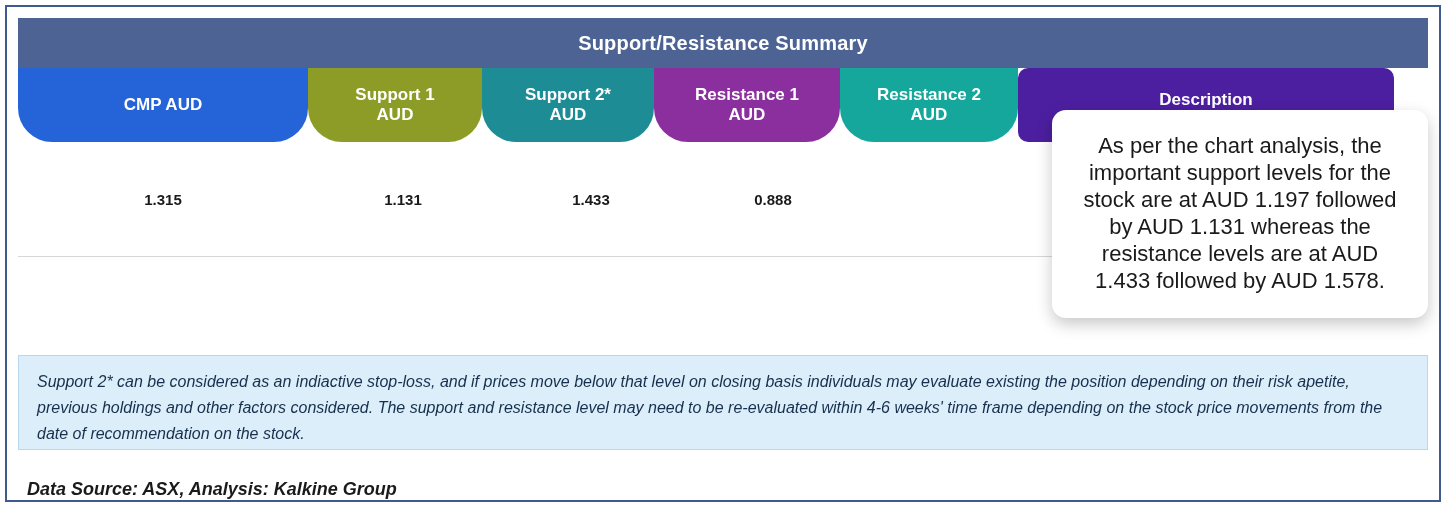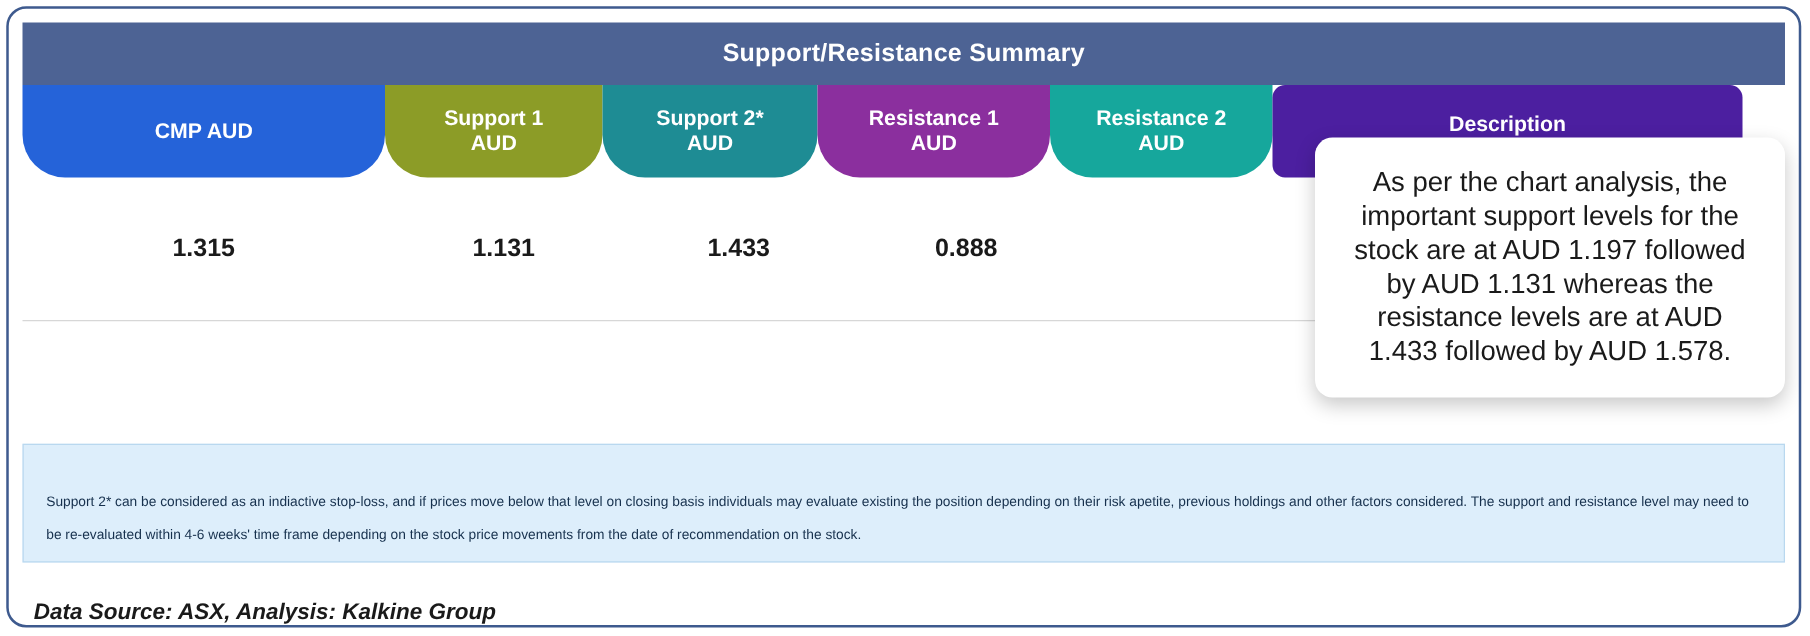--- a/index.html
+++ b/index.html
@@ -13,21 +13,21 @@
     font-family: "Liberation Sans", sans-serif;
     overflow: hidden;
   }
   .frame {
     position: absolute;
     left: 5px;
     top: 5px;
     width: 1436px;
     height: 497px;
     border: 2px solid #3e5a8e;
-    border-radius: 16px;
+    border-radius: 0;
     box-sizing: border-box;
     background: #ffffff;
   }
   .table-wrap {
     position: absolute;
     left: 11px;
     top: 11px;
     width: 1410px;
   }
   .title-bar {
@@ -80,21 +80,21 @@
   .data-row {
     position: relative;
     height: 114px;
     display: flex;
     border-bottom: 1px solid #d7d7d7;
   }
   .dcell {
     display: flex;
     align-items: center;
     justify-content: center;
-    font-size: 20px;
+    font-size: 15px;
     font-weight: bold;
     color: #1a1a1a;
     box-sizing: border-box;
   }
   .dcell.cmp { width: 290px; }
   .dcell.s1  { width: 190px; }
   .dcell.s2  { width: 190px; }
   .dcell.r1  { width: 186px; }
   .dcell.r2  { width: 178px; }
   .dcell.spacer { width: 376px; }
@@ -128,24 +128,24 @@
     left: 11px;
     top: 348px;
     width: 1410px;
     height: 95px;
     background: #ddeefb;
     border: 1px solid #b9d8ef;
     box-sizing: border-box;
     padding: 13px 18px 0 18px;
   }
   .note-text {
-    font-size: 11px;
+    font-size: 16px;
     line-height: 26px;
     color: #16304d;
-    margin-top: 20px;
+    font-style: italic;
   }
   .source {
     position: absolute;
     left: 20px;
     top: 472px;
     font-size: 18px;
     font-weight: bold;
     font-style: italic;
     color: #1a1a1a;
   }

